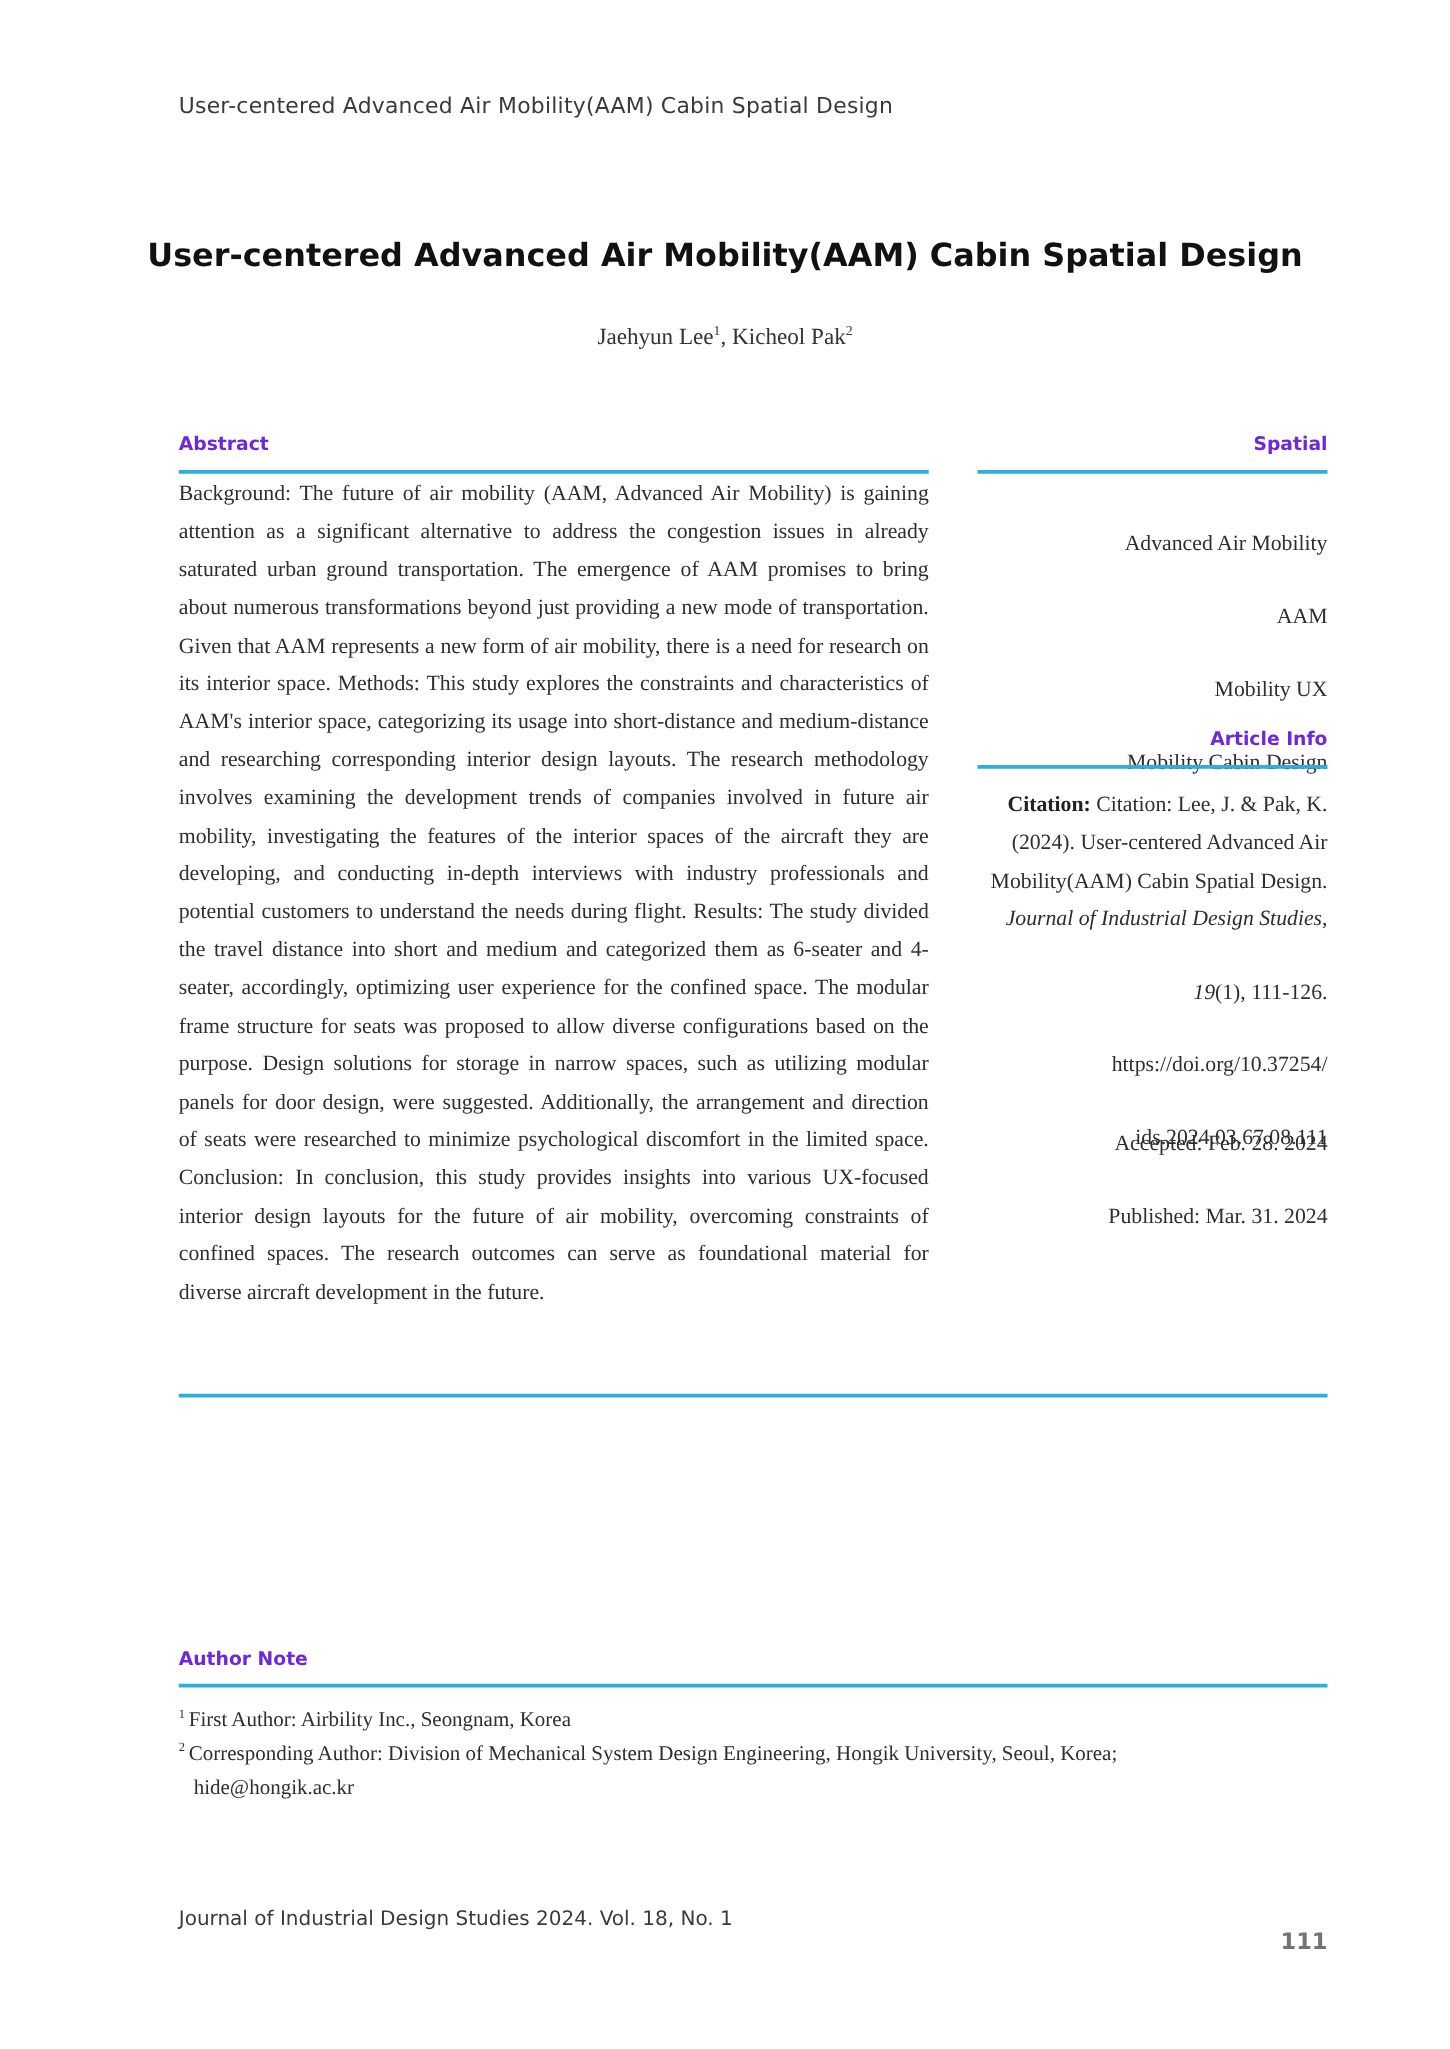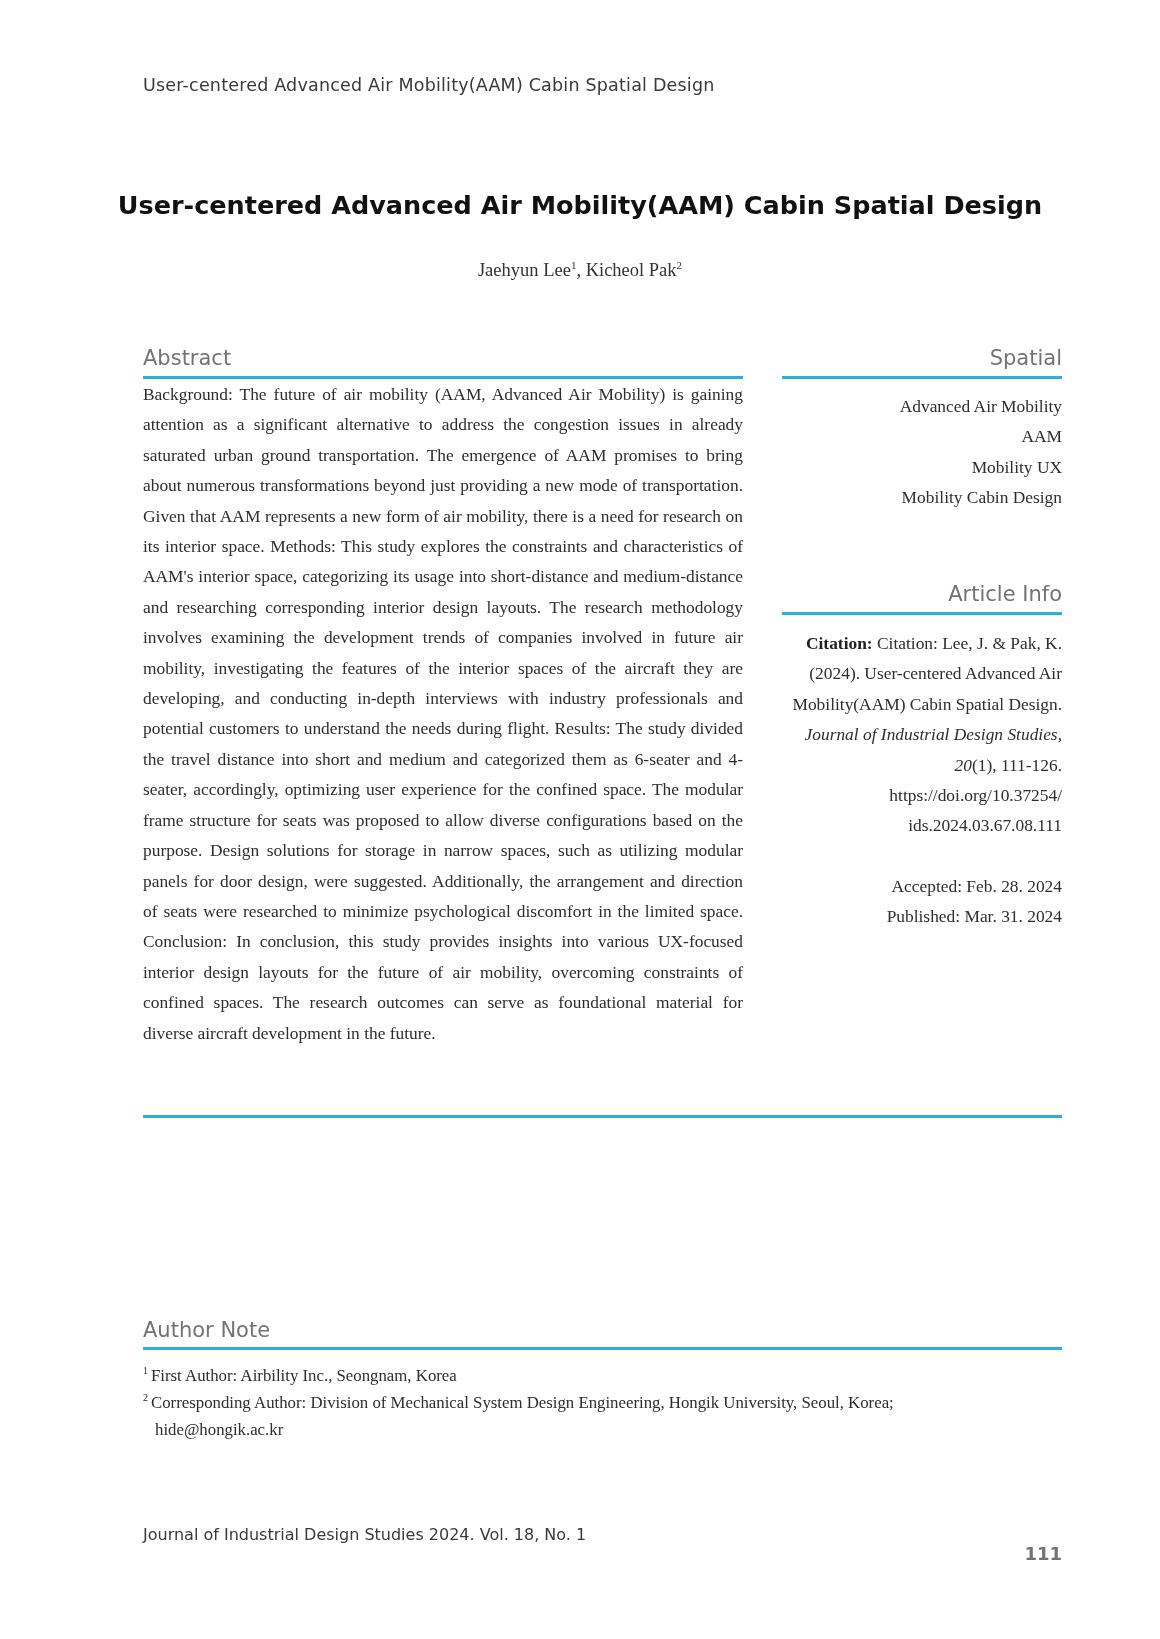--- a/index.html
+++ b/index.html
@@ -6,27 +6,27 @@
   body { width:1160px; height:1639px; position:relative; overflow:hidden; color:#222; }
   .sans { font-family: "DejaVu Sans", "Liberation Sans", sans-serif; }
   .serif { font-family: "Liberation Serif", "DejaVu Serif", serif; }
 
   .running-header { position:absolute; left:143px; top:75px; font-size:17.5px; color:#3a3a3a; letter-spacing:0.2px; }
 
   .title { position:absolute; left:0; width:1160px; top:190px; text-align:center; font-size:25.5px; font-weight:bold; color:#111; }
   .authors { position:absolute; left:0; width:1160px; top:260px; text-align:center; font-size:18.5px; color:#333; }
   .authors sup { font-size:11px; vertical-align: super; line-height:0; }
 
-  .sec-head { position:absolute; font-size:21px; font-weight:normal; color:#737373; }
+  .sec-head { position:absolute; font-size:15px; font-weight:bold; color:#6d28d9; }
   .rule { position:absolute; height:3px; background:#2eaedb; }
 
   .abstract-body { position:absolute; left:143px; top:379px; width:600px; font-size:17.4px; line-height:30.4px; text-align:justify; color:#2e2e2e; }
 
   .right-col { position:absolute; left:782px; width:280px; text-align:right; font-size:17.4px; line-height:30.4px; color:#2e2e2e; }
-  .right-col .line { display:block; }
+  .right-col .line { display:block;margin-top:28px; }
   .bold { font-weight:bold; color:#222; }
   .ital { font-style:italic; }
 
   .notes { position:absolute; left:143px; top:1362px; width:920px; font-size:16.8px; line-height:27px; color:#2e2e2e; }
   .notes .note { display:block; }
   .notes sup { font-size:10px; vertical-align: super; line-height:0; margin-right:3px; }
   .notes .indent { padding-left:12px; display:block; }
 
   .footer-journal { position:absolute; left:143px; top:1525px; font-size:16px; color:#3a3a3a; }
   .page-number { position:absolute; right:98px; top:1543px; font-size:18px; font-weight:bold; color:#737373; }
@@ -52,21 +52,21 @@
   <span class="line">Advanced Air Mobility</span>
   <span class="line">AAM</span>
   <span class="line">Mobility UX</span>
   <span class="line">Mobility Cabin Design</span>
 </div>
 
 <div class="sec-head sans" style="right:98px; top:582px;">Article Info</div>
 <div class="rule" style="left: 782px; top: 612px; width: 280px; background: rgb(46, 174, 219);"></div>
 <div class="right-col serif" style="top:628px;">
   <span class="bold">Citation:</span><span> Citation: Lee, J. &amp; Pak, K. (2024). User-centered Advanced Air Mobility(AAM) Cabin Spatial Design. </span><span class="ital">Journal of Industrial Design Studies,</span>
-  <span class="line"><span class="ital">20</span><span>(1), 111-126.</span></span>
+  <span class="line"><span class="ital">19</span><span>(1), 111-126.</span></span>
   <span class="line">https://doi.org/10.37254/</span>
   <span class="line">ids.2024.03.67.08.111</span>
 </div>
 <div class="right-col serif" style="top:871px;">
   <span class="line">Accepted: Feb. 28. 2024</span>
   <span class="line">Published: Mar. 31. 2024</span>
 </div>
 
 <div class="rule" style="left: 143px; top: 1115px; width: 919px; background: rgb(46, 174, 219);"></div>
 

